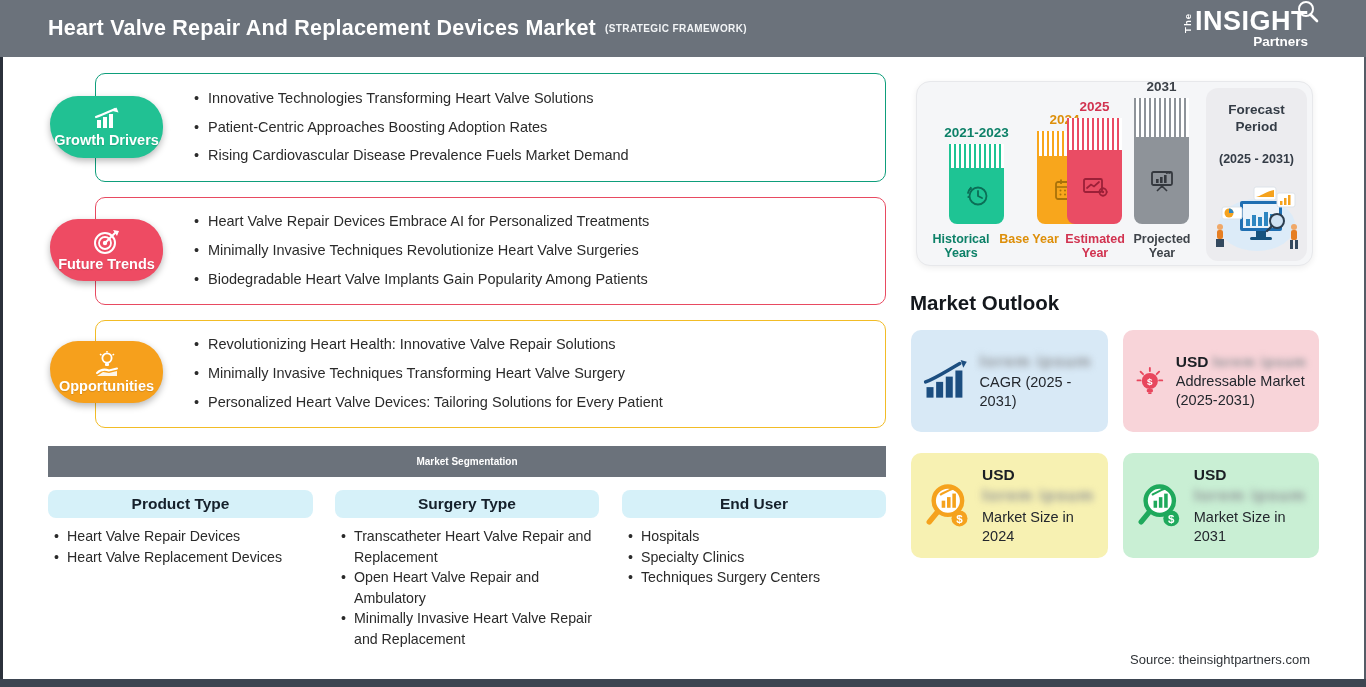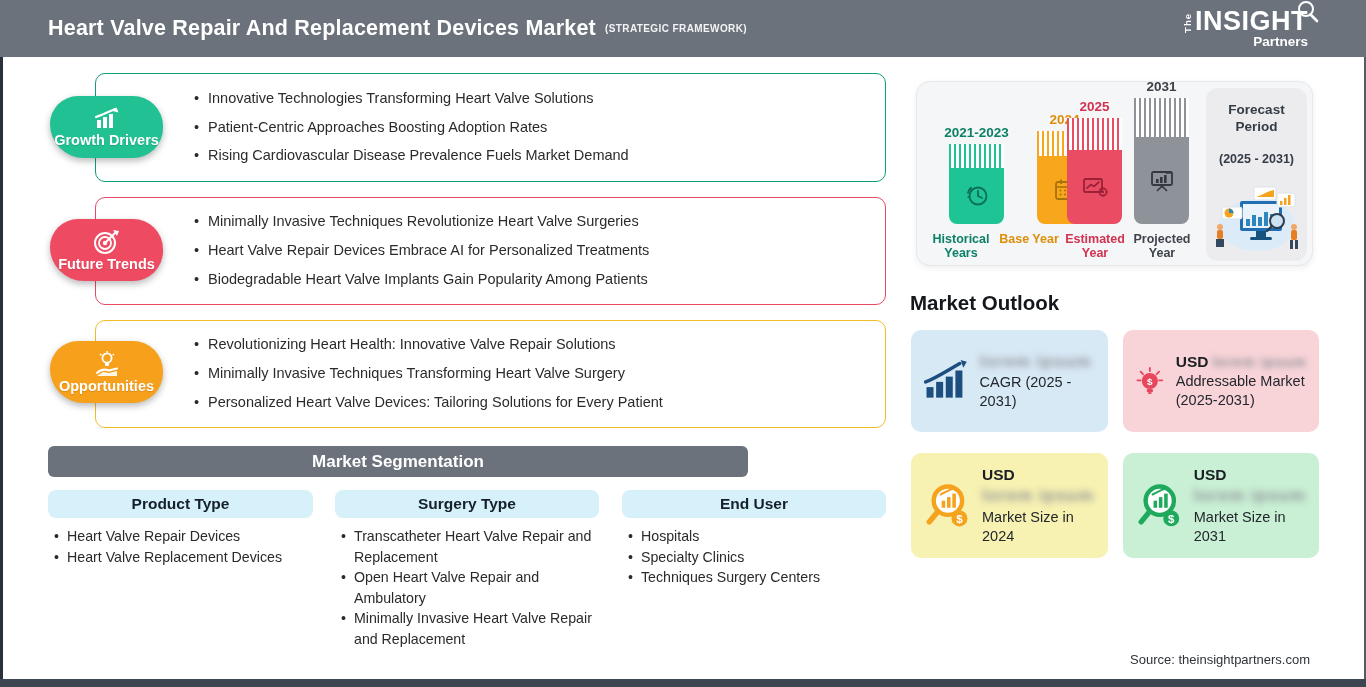--- a/index.html
+++ b/index.html
@@ -41,22 +41,22 @@
     display:flex; flex-direction:column; align-items:center; justify-content:center;
     box-shadow:0 3px 7px rgba(0,0,0,0.28);
     color:#fff;
   }
   .badge-green  { top:96px;  background:#21c193; }
   .badge-red    { top:219px; background:#ee4b63; }
   .badge-orange { top:341px; background:#f6a01c; }
   .badge-label { font-size:14.5px; font-weight:bold; margin-top:1px; white-space:nowrap; text-shadow:0 1px 1px rgba(0,0,0,0.15); }
   
   .seg-bar {
-    position:absolute; left:48px; top:446px; width:700px; height:31px;
-    background:#6b727b; border-radius:6px; color:#fff; font-weight:bold; font-size:17px;
+    position:absolute; left:48px; top:446px; width:838px; height:31px;
+    background:#6b727b; border-radius:0; color:#fff; font-weight:bold; font-size:10px;
     display:flex; align-items:center; justify-content:center;
   }
   .seg-col { position:absolute; top:490px; }
   .seg-col-0 { left:48px;  width:265px; }
   .seg-col-1 { left:335px; width:264px; }
   .seg-col-2 { left:622px; width:264px; }
   .seg-head {
     height:28px; background:#d6f1f9; border-radius:8px;
     display:flex; align-items:center; justify-content:center;
     font-size:15.5px; font-weight:bold; color:#15202b;
@@ -138,22 +138,22 @@
 
 <div class="sec sec-green">
   <ul>
     <li>Innovative Technologies Transforming Heart Valve Solutions</li>
     <li>Patient-Centric Approaches Boosting Adoption Rates</li>
     <li>Rising Cardiovascular Disease Prevalence Fuels Market Demand</li>
   </ul>
 </div>
 <div class="sec sec-red">
   <ul>
+    <li>Heart Valve Repair Devices Embrace AI for Personalized Treatments</li>
     <li>Minimally Invasive Techniques Revolutionize Heart Valve Surgeries</li>
-    <li>Heart Valve Repair Devices Embrace AI for Personalized Treatments</li>
     <li>Biodegradable Heart Valve Implants Gain Popularity Among Patients</li>
   </ul>
 </div>
 <div class="sec sec-orange">
   <ul>
     <li>Revolutionizing Heart Health: Innovative Valve Repair Solutions</li>
     <li>Minimally Invasive Techniques Transforming Heart Valve Surgery</li>
     <li>Personalized Heart Valve Devices: Tailoring Solutions for Every Patient</li>
   </ul>
 </div>

